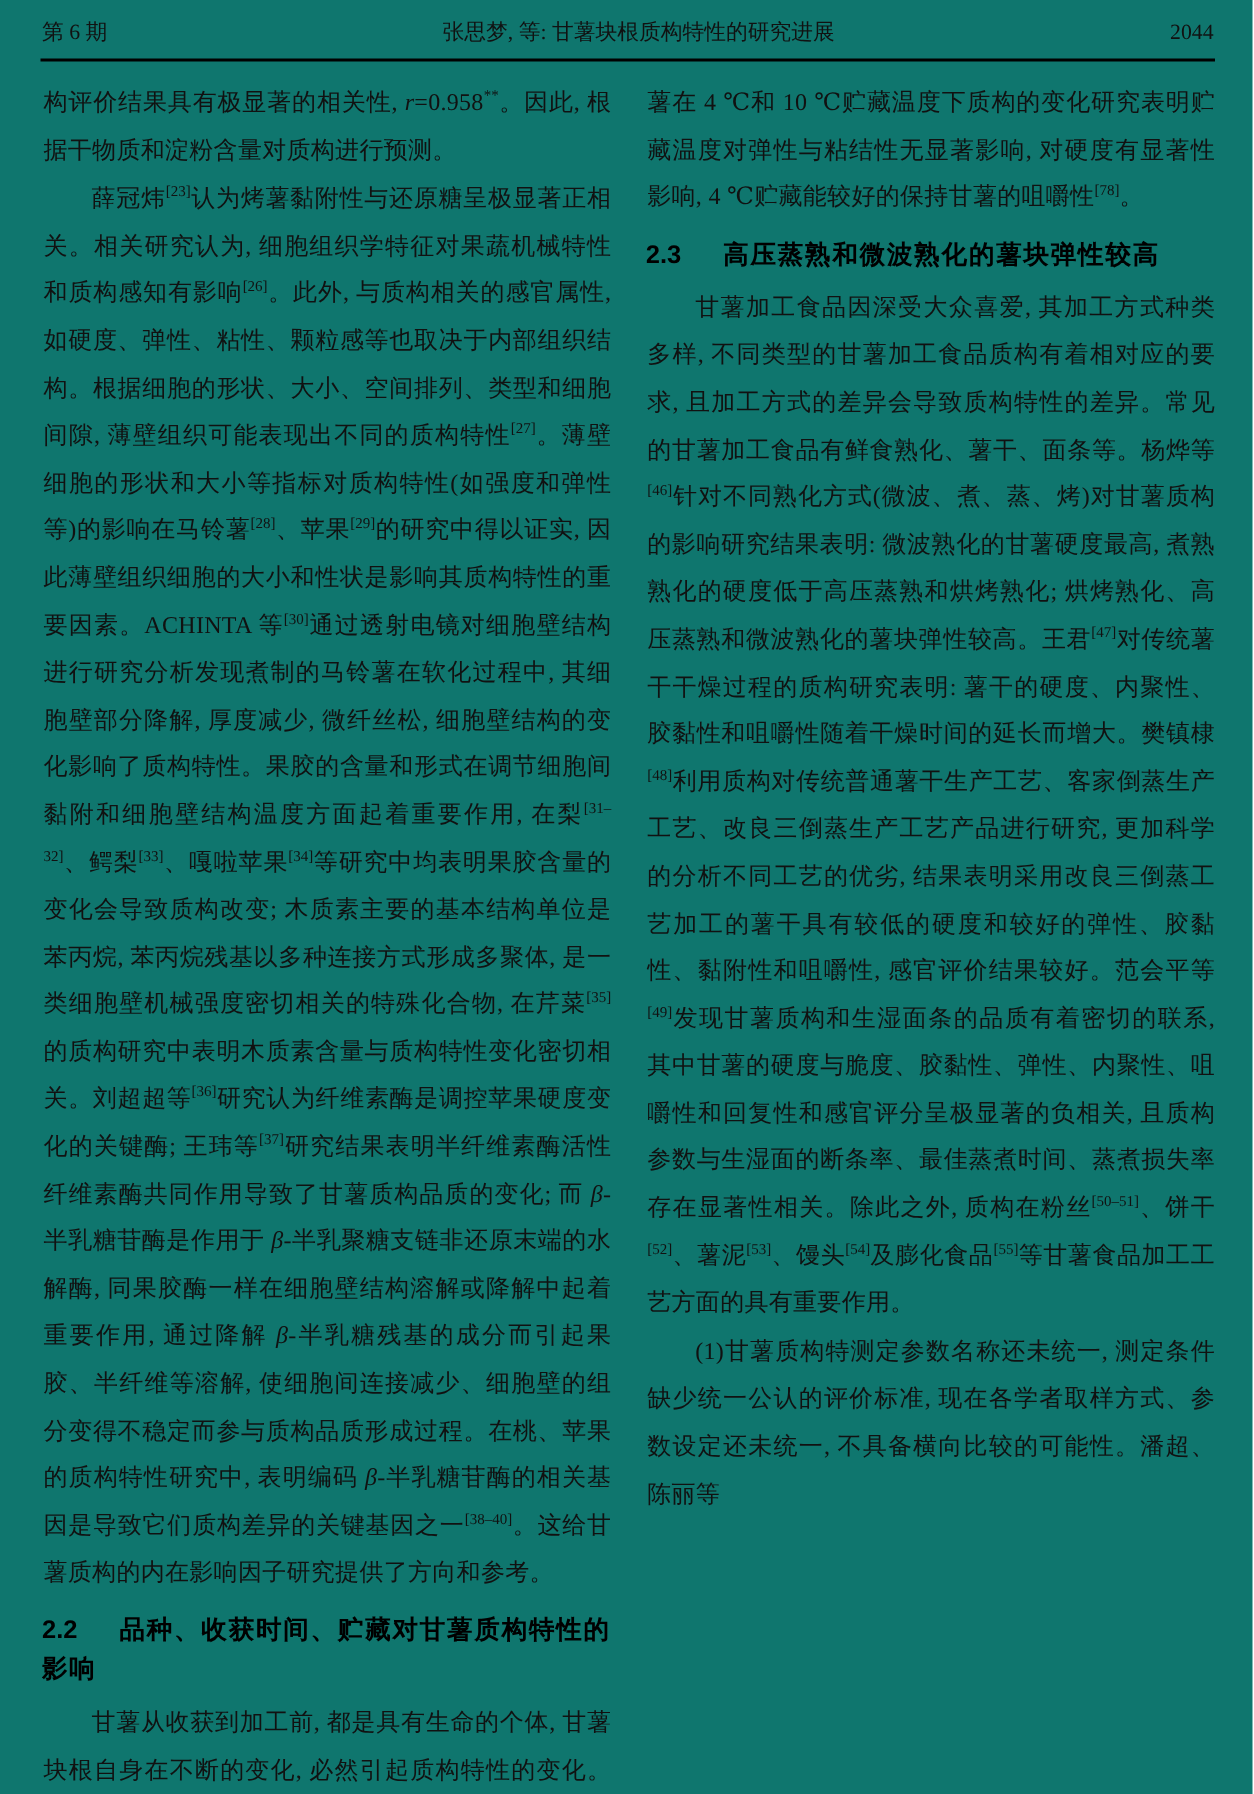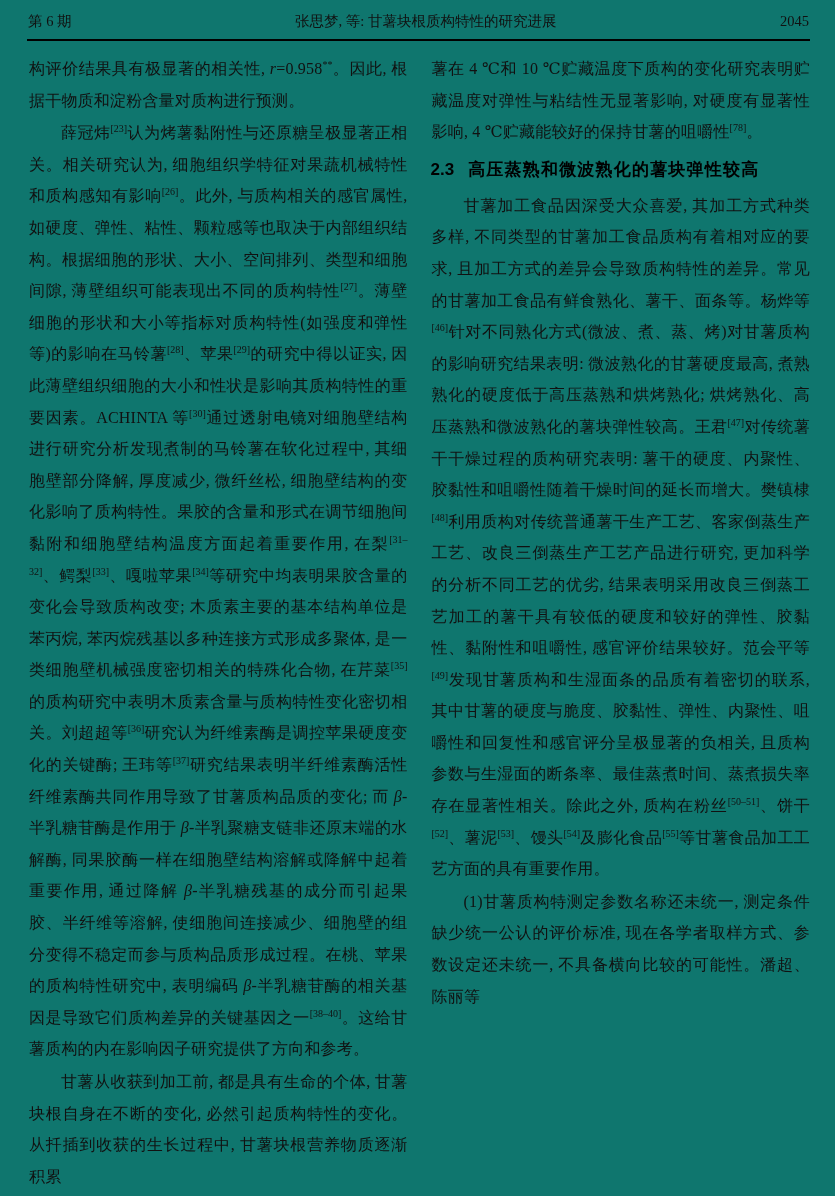--- a/index.html
+++ b/index.html
@@ -56,40 +56,41 @@
   .sec-h2{
     font-size:17px;line-height:26px;
     letter-spacing:1.2px;
     margin:9px 0 7px;
   }
   .sec-h1{
     font-size:19px;line-height:28px;
     letter-spacing:1.2px;
     margin:27px 0 24px;
   }
-  .hnum{letter-spacing:0;margin-right:14px;}
+  .hnum{letter-spacing:0;margin-right:28px;}
   .sec-h1 .hnum{margin-right:16px;}
 </style>
 </head>
 <body>
 
 <div class="page">
 
   <header class="page-header">
     <span>第 6 期</span>
     <span class="center">张思梦, 等: 甘薯块根质构特性的研究进展</span>
-    <span>2045</span>
+    <span>2044</span>
   </header>
 
   <div class="header-rule"></div>
 
   <div class="columns">
     <div class="col">
         <p class="para no-indent"><span>构评价结果具有极显著的相关性, </span><span style="font-style: italic;">r</span><span>=0.958</span><sup>**</sup><span>。因此, 根据干物质和淀粉含量对质构进行预测。</span></p>
         <p class="para"><span>薛冠炜</span><sup>[23]</sup><span>认为烤薯黏附性与还原糖呈极显著正相关。相关研究认为, 细胞组织学特征对果蔬机械特性和质构感知有影响</span><sup>[26]</sup><span>。此外, 与质构相关的感官属性, 如硬度、弹性、粘性、颗粒感等也取决于内部组织结构。根据细胞的形状、大小、空间排列、类型和细胞间隙, 薄壁组织可能表现出不同的质构特性</span><sup>[27]</sup><span>。薄壁细胞的形状和大小等指标对质构特性(如强度和弹性等)的影响在马铃薯</span><sup>[28]</sup><span>、苹果</span><sup>[29]</sup><span>的研究中得以证实, 因此薄壁组织细胞的大小和性状是影响其质构特性的重要因素。ACHINTA 等</span><sup>[30]</sup><span>通过透射电镜对细胞壁结构进行研究分析发现煮制的马铃薯在软化过程中, 其细胞壁部分降解, 厚度减少, 微纤丝松, 细胞壁结构的变化影响了质构特性。果胶的含量和形式在调节细胞间黏附和细胞壁结构温度方面起着重要作用, 在梨</span><sup>[31–32]</sup><span>、鳄梨</span><sup>[33]</sup><span>、嘎啦苹果</span><sup>[34]</sup><span>等研究中均表明果胶含量的变化会导致质构改变; 木质素主要的基本结构单位是苯丙烷, 苯丙烷残基以多种连接方式形成多聚体, 是一类细胞壁机械强度密切相关的特殊化合物, 在芹菜</span><sup>[35]</sup><span>的质构研究中表明木质素含量与质构特性变化密切相关。刘超超等</span><sup>[36]</sup><span>研究认为纤维素酶是调控苹果硬度变化的关键酶; 王玮等</span><sup>[37]</sup><span>研究结果表明半纤维素酶活性纤维素酶共同作用导致了甘薯质构品质的变化; 而 </span><span style="font-style: italic;">β</span><span>-半乳糖苷酶是作用于 </span><span style="font-style: italic;">β</span><span>-半乳聚糖支链非还原末端的水解酶, 同果胶酶一样在细胞壁结构溶解或降解中起着重要作用, 通过降解 </span><span style="font-style: italic;">β</span><span>-半乳糖残基的成分而引起果胶、半纤维等溶解, 使细胞间连接减少、细胞壁的组分变得不稳定而参与质构品质形成过程。在桃、苹果的质构特性研究中, 表明编码 </span><span style="font-style: italic;">β</span><span>-半乳糖苷酶的相关基因是导致它们质构差异的关键基因之一</span><sup>[38–40]</sup><span>。这给甘薯质构的内在影响因子研究提供了方向和参考。</span></p>
+        <div class="sec-h2"><span class="hnum">2.2</span><span class="htext">品种、收获时间、贮藏对甘薯质构特性的影响</span></div>
         <p class="para"><span>甘薯从收获到加工前, 都是具有生命的个体, 甘薯块根自身在不断的变化, 必然引起质构特性的变化。从扦插到收获的生长过程中, 甘薯块根营养物质逐渐积累</span></p>
       </div>
     <div class="col">
         <p class="para no-indent"><span>薯在 4 ℃和 10 ℃贮藏温度下质构的变化研究表明贮藏温度对弹性与粘结性无显著影响, 对硬度有显著性影响, 4 ℃贮藏能较好的保持甘薯的咀嚼性</span><sup>[78]</sup><span>。</span></p>
         <div class="sec-h2"><span class="hnum">2.3</span><span class="htext">高压蒸熟和微波熟化的薯块弹性较高</span></div>
         <p class="para"><span>甘薯加工食品因深受大众喜爱, 其加工方式种类多样, 不同类型的甘薯加工食品质构有着相对应的要求, 且加工方式的差异会导致质构特性的差异。常见的甘薯加工食品有鲜食熟化、薯干、面条等。杨烨等</span><sup>[46]</sup><span>针对不同熟化方式(微波、煮、蒸、烤)对甘薯质构的影响研究结果表明: 微波熟化的甘薯硬度最高, 煮熟熟化的硬度低于高压蒸熟和烘烤熟化; 烘烤熟化、高压蒸熟和微波熟化的薯块弹性较高。王君</span><sup>[47]</sup><span>对传统薯干干燥过程的质构研究表明: 薯干的硬度、内聚性、胶黏性和咀嚼性随着干燥时间的延长而增大。樊镇棣</span><sup>[48]</sup><span>利用质构对传统普通薯干生产工艺、客家倒蒸生产工艺、改良三倒蒸生产工艺产品进行研究, 更加科学的分析不同工艺的优劣, 结果表明采用改良三倒蒸工艺加工的薯干具有较低的硬度和较好的弹性、胶黏性、黏附性和咀嚼性, 感官评价结果较好。范会平等</span><sup>[49]</sup><span>发现甘薯质构和生湿面条的品质有着密切的联系, 其中甘薯的硬度与脆度、胶黏性、弹性、内聚性、咀嚼性和回复性和感官评分呈极显著的负相关, 且质构参数与生湿面的断条率、最佳蒸煮时间、蒸煮损失率存在显著性相关。除此之外, 质构在粉丝</span><sup>[50–51]</sup><span>、饼干</span><sup>[52]</sup><span>、薯泥</span><sup>[53]</sup><span>、馒头</span><sup>[54]</sup><span>及膨化食品</span><sup>[55]</sup><span>等甘薯食品加工工艺方面的具有重要作用。</span></p>
         <p class="para"><span>(1)甘薯质构特测定参数名称还未统一, 测定条件缺少统一公认的评价标准, 现在各学者取样方式、参数设定还未统一, 不具备横向比较的可能性。潘超、陈丽等</span></p>
       </div>
   </div>
 

